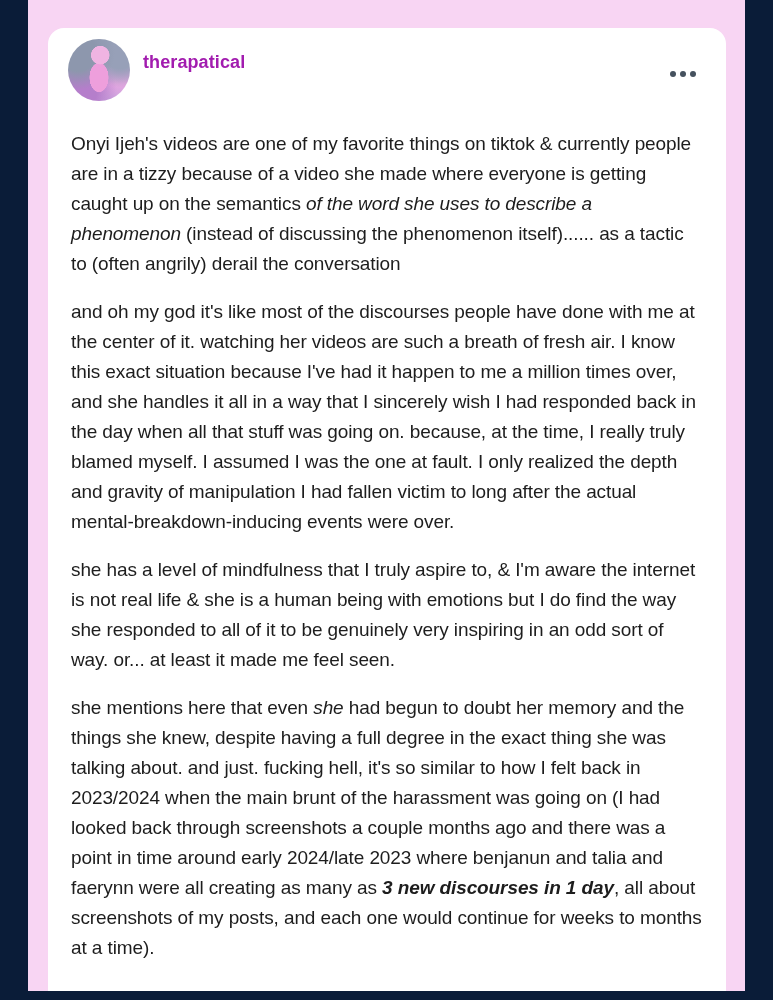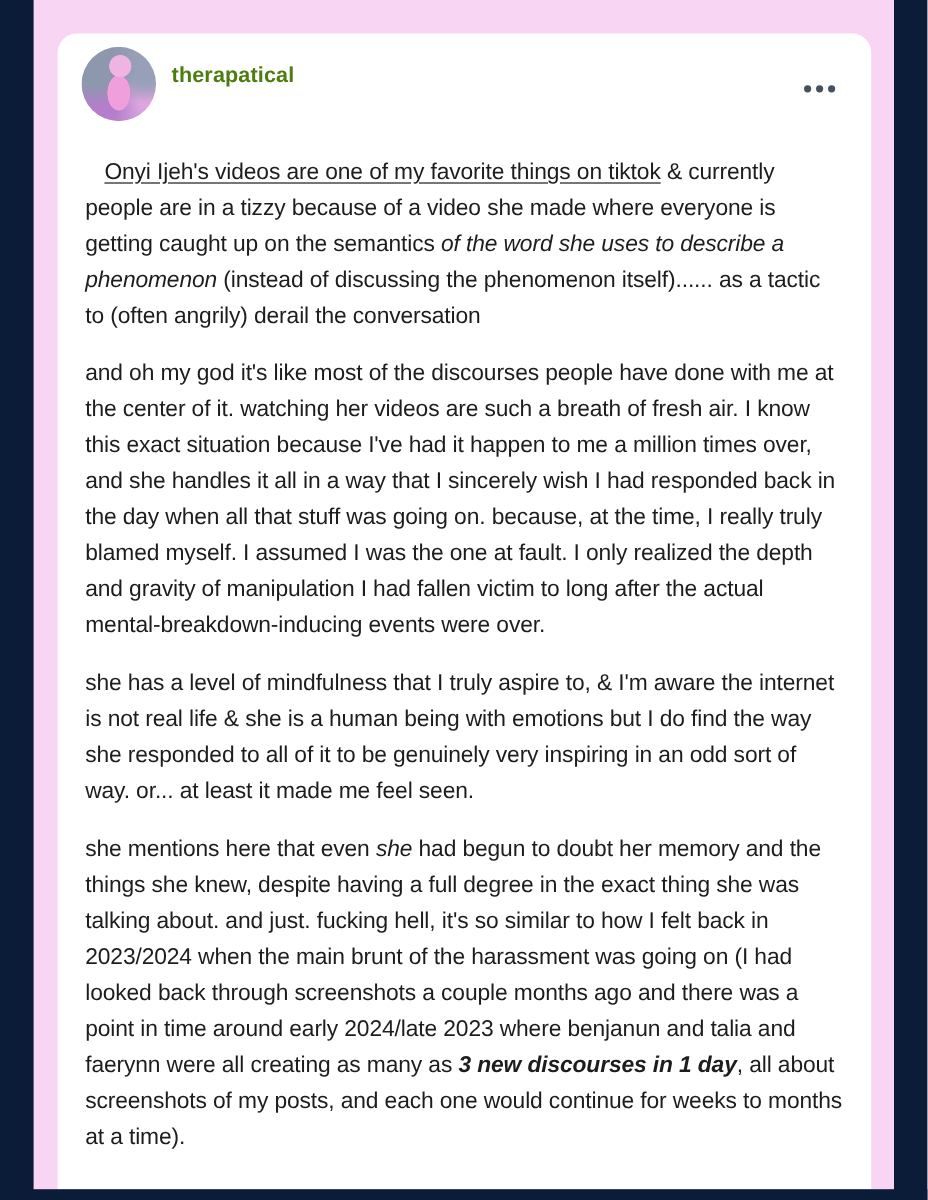--- a/index.html
+++ b/index.html
@@ -40,21 +40,21 @@
       radial-gradient(ellipse 26% 40% at 50% 62%, #ee9fdc 0 58%, rgba(238,159,220,0) 60%),
       radial-gradient(circle at 16% 22%, #8d97ad 0 26%, rgba(141,151,173,0) 52%),
       radial-gradient(circle at 84% 20%, #97a0b8 0 24%, rgba(151,160,184,0) 50%),
       radial-gradient(circle at 12% 84%, #b57ecb 0 28%, rgba(181,126,203,0) 55%),
       linear-gradient(180deg, #9aa3bd 0%, #c39cd4 45%, #e5a6e1 72%, #c9a3dd 100%);
   }
   .username {
     margin: 13px 0 0 13px;
     font-size: 18px;
     font-weight: 700;
-    color: #4d7c0f;
+    color: #a21caf;
     letter-spacing: 0.1px;
   }
   .menu-btn {
     margin-left: auto;
     margin-top: 28px;
     display: flex;
     gap: 4px;
     padding: 4px 0;
     cursor: pointer;
     border: none;
@@ -68,21 +68,21 @@
 
   .post-body {
     padding: 28px 23px 0 23px;
     font-size: 19px;
     line-height: 30px;
     color: #1d1d1d;
     letter-spacing: -0.1px;
   }
   .para { margin: 0 0 18px 0; }
   .para:last-child { margin-bottom: 0; }
-  .seg-link { text-decoration: underline; text-underline-offset: 3px; cursor: pointer; margin-left: 16px; }
+  .seg-link { text-underline-offset: 3px; cursor: pointer; }
   .seg-bold { font-weight: 400; }
   .seg-italic { font-style: italic; }
   .seg-bold-italic { font-weight: 700; font-style: italic; margin-top: 32px; }
 </style>
 </head>
 <body>
 
 <div class="frame frame-left"></div>
 <div class="frame frame-right"></div>
 <div class="frame frame-bottom"></div>

